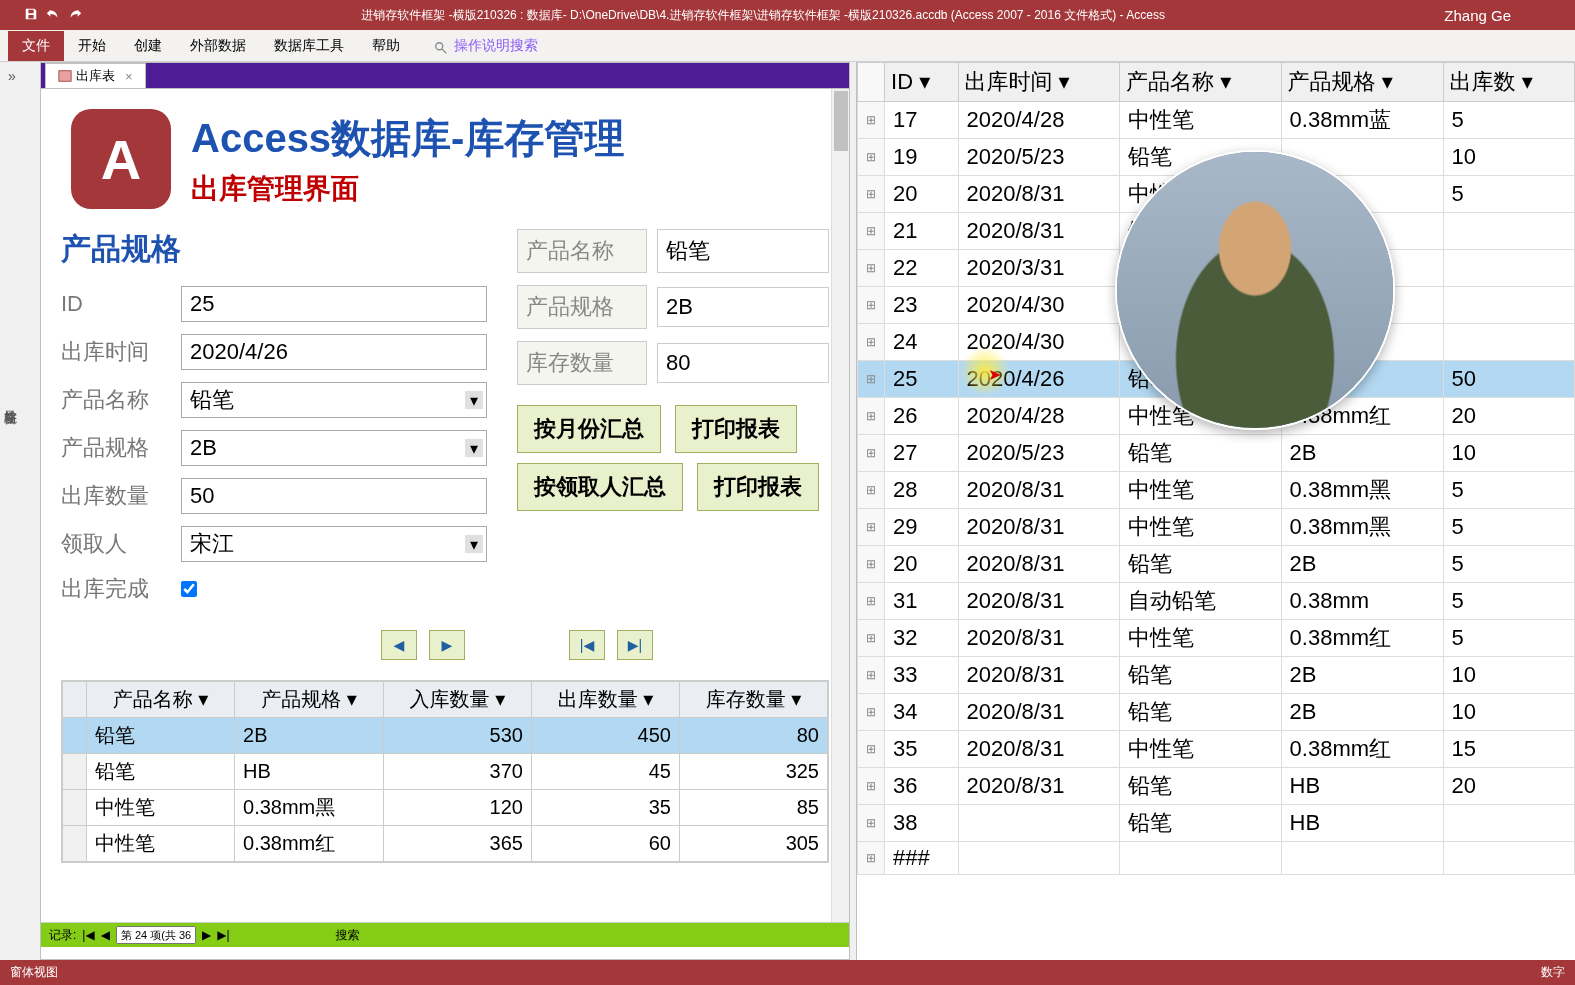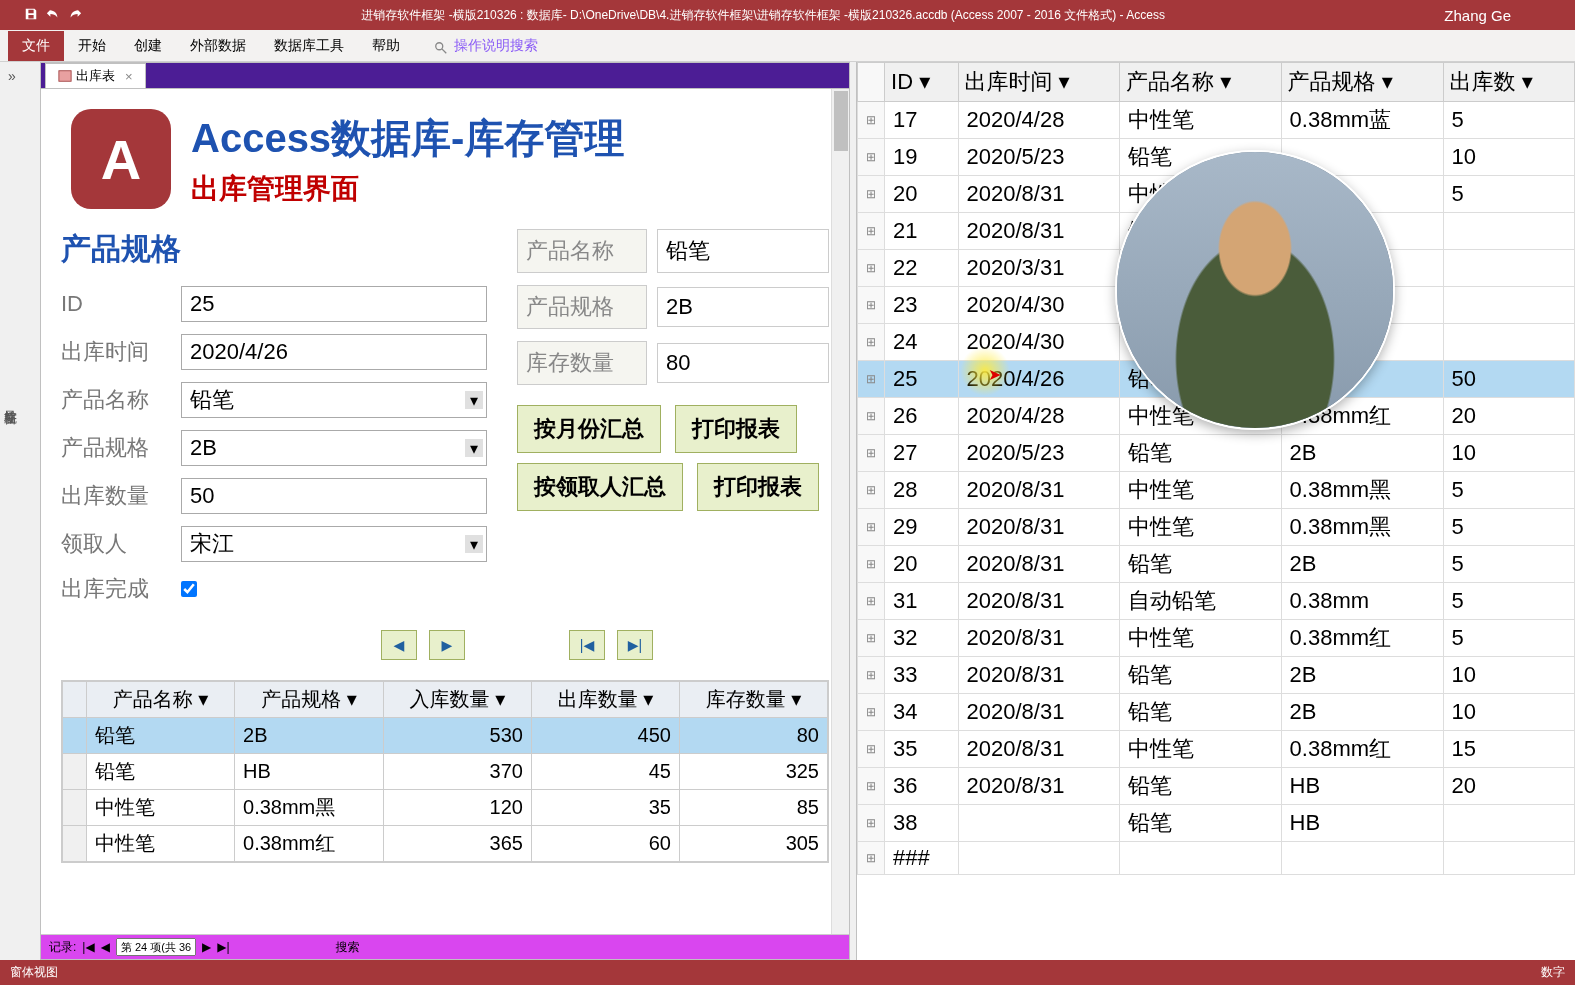--- a/index.html
+++ b/index.html
@@ -61,21 +61,21 @@
 
 
 .summary-table { margin-top: 20px; border: 1px solid #ccc; }
 .summary-table table { width: 100%; border-collapse: collapse; font-size: 20px; }
 .summary-table th { background: #eaeef3; border: 1px solid #ccc; padding: 4px 6px; text-align: center; font-weight: normal; }
 .summary-table td { border: 1px solid #ccc; padding: 4px 8px; text-align: left; }
 .summary-table td.num { text-align: right; }
 .summary-table tr.selected td { background: #b3d9f2; }
 .row-selector { width: 24px; background: #f0f0f0; text-align: center; }
 
-.record-nav { background: #d946ef; border-top: 1px solid #ccc; padding: 3px 8px; font-size: 12px; display: flex; align-items: center; gap: 6px; position: absolute; bottom: 0; left: 0; right: 0; }
+.record-nav { background: #84cc16; border-top: 1px solid #ccc; padding: 3px 8px; font-size: 12px; display: flex; align-items: center; gap: 6px; position: absolute; bottom: 12px; left: 0; right: 0; }
 .record-nav input { width: 80px; font-size: 11px; padding: 1px 3px; }
 
 
 .right-pane { flex: 1; background: white; margin-left: 6px; border-left: 1px solid #c0c0c0; position: relative; overflow: hidden; }
 .datasheet { width: 100%; border-collapse: collapse; font-size: 22px; }
 .datasheet th { background: #f0f0f0; border: 1px solid #ccc; padding: 4px 6px; font-weight: normal; text-align: left; position: sticky; top: 0; }
 .datasheet td { border: 1px solid #ddd; padding: 3px 8px; }
 .datasheet .expand-col { width: 20px; background: #f8f8f8; text-align: center; color: #888; font-size: 12px; }
 .datasheet tr.highlighted td { background: #b3d9f2; }
 .yellow-spot { position: absolute; width: 50px; height: 50px; background: radial-gradient(circle, rgba(255,235,59,0.9) 0%, rgba(255,235,59,0) 70%); border-radius: 50%; left: 960px; top: 346px; pointer-events: none; z-index: 100; }

